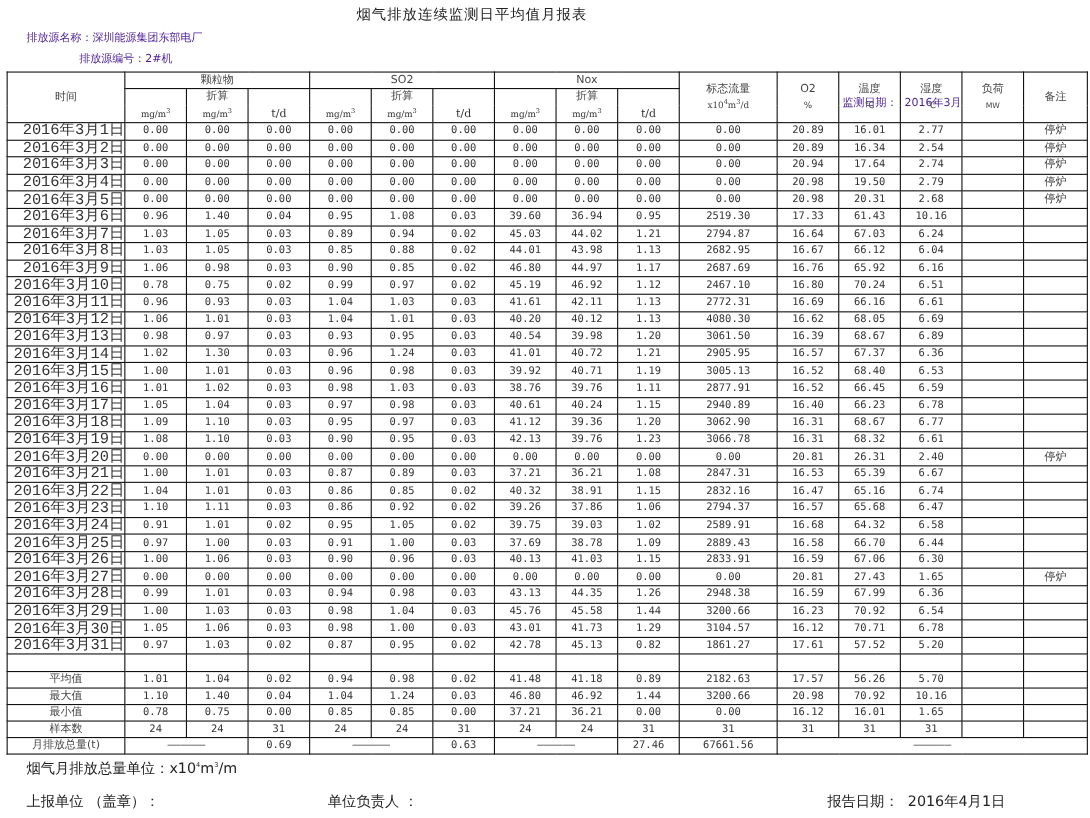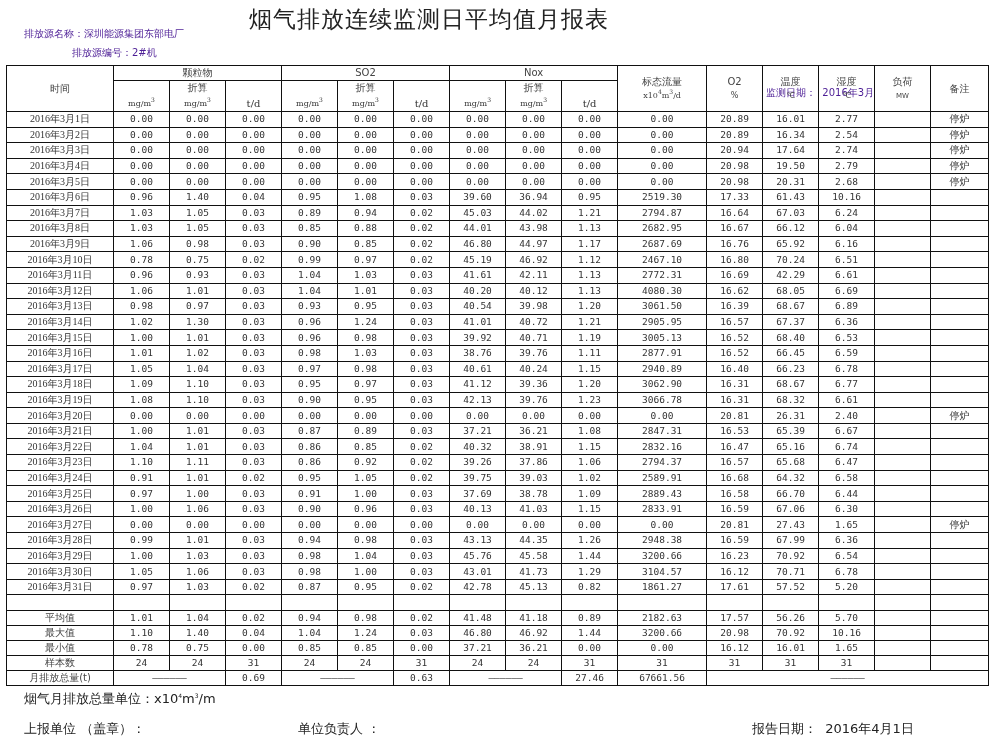--- a/index.html
+++ b/index.html
@@ -1,21 +1,21 @@
 <!DOCTYPE html>
 <html><head>
 <meta charset="utf-8">
 <style>
   html, body { margin: 0; padding: 0; background: #ffffff; }
   body { width: 991px; height: 744px; position: relative; overflow: hidden; font-family: "DejaVu Sans", sans-serif; color: #222; }
-  .title { position: absolute; left: 0; top: 4px; width: 858px; text-align: center; font-size: 23px; color: #222; letter-spacing: 1px; }
+  .title { position: absolute; left: 0; top: 4px; width: 858px; text-align: center; font-size: 13px; color: #222; letter-spacing: 1px; }
   .meta { position: absolute; font-size: 10px; color: #4c1d95; }
   table.report { position: absolute; left: 6px; top: 65px; border-collapse: collapse; table-layout: fixed; width: 982px; }
   table.report td { border: 1px solid #111; padding: 0; text-align: center; font-size: 9.5px; font-family: "DejaVu Sans Mono", monospace; color: #333; overflow: hidden; white-space: nowrap; line-height: 14px; }
-  table.report td.date { font-family: Liberation Serif, serif; font-size: 10px; }
+  table.report td.date { font-family: Liberation Mono, monospace; font-size: 14px; text-align: right; }
   table.report td.h { font-family: "DejaVu Sans", sans-serif; font-size: 10px; color: #444; }
   table.report td.unit { font-family: "DejaVu Serif", serif; font-size: 8px; vertical-align: bottom; }
   table.report tr.data td { height: 14.6px; }
   table.report tr.blank td { height: 15px; }
   table.report tr.sum td { height: 14px; }
   .remark { font-family: Liberation Mono, monospace; font-size: 10px !important; }
   sup { font-size: 6px; vertical-align: super; line-height: 0; }
   .foot { position: absolute; font-size: 13px; color: #222; }
 </style>
 </head>
@@ -288,21 +288,21 @@
         <td>0.93</td>
         <td>0.03</td>
         <td>1.04</td>
         <td>1.03</td>
         <td>0.03</td>
         <td>41.61</td>
         <td>42.11</td>
         <td>1.13</td>
         <td>2772.31</td>
         <td>16.69</td>
-        <td>42.29</td>
+        <td>66.16</td>
         <td>6.61</td>
         <td></td>
         <td class="remark"></td>
       </tr>
       <tr class="data">
         <td class="date">2016年3月12日</td>
         <td>1.06</td>
         <td>1.01</td>
         <td>0.03</td>
         <td>1.04</td>

